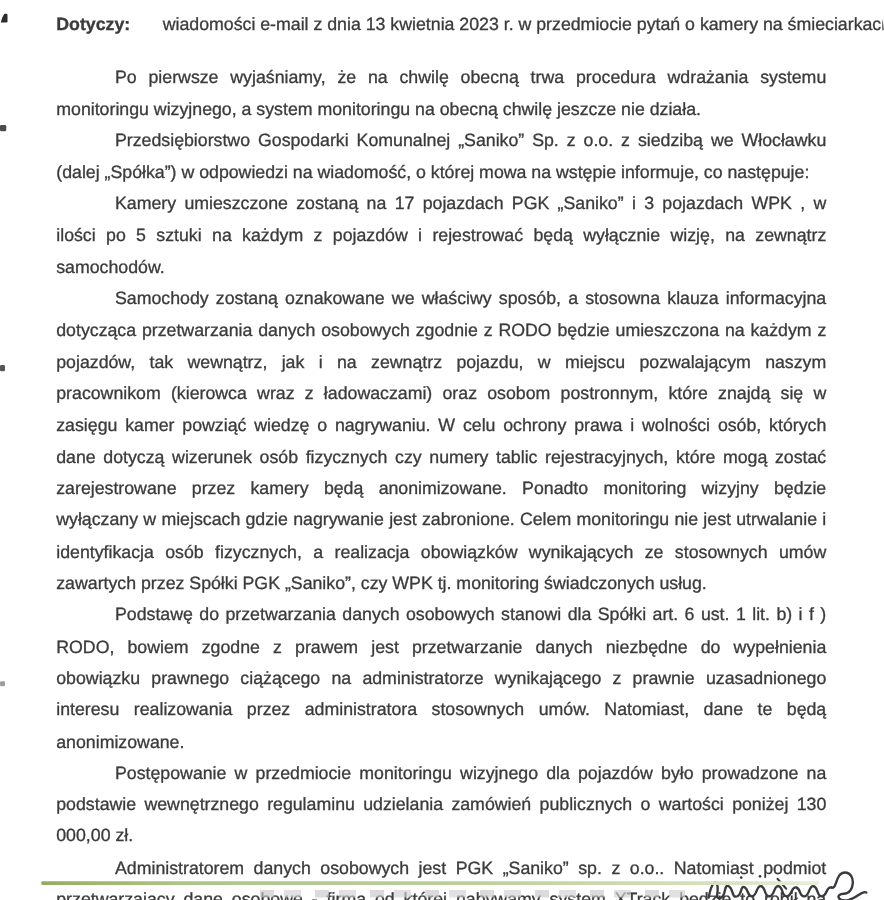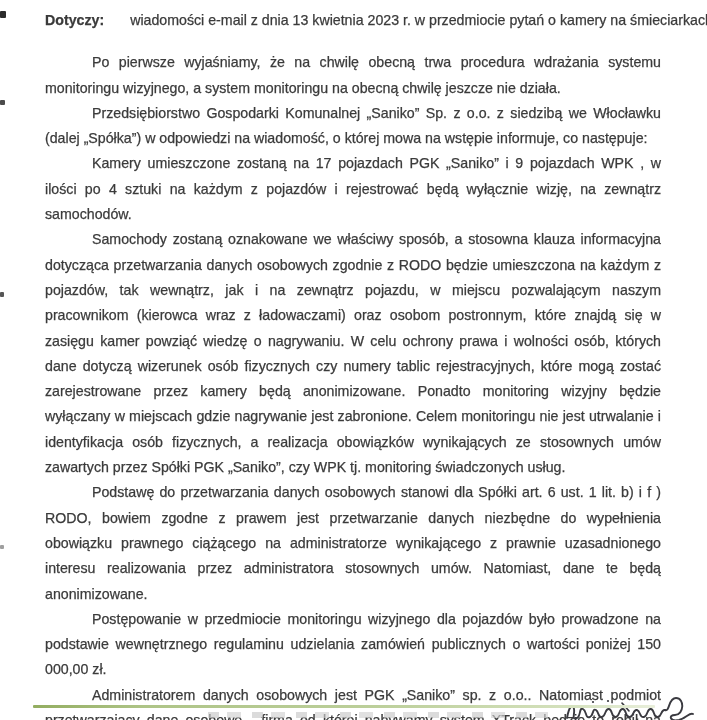--- a/index.html
+++ b/index.html
@@ -3,20 +3,21 @@
 <meta charset="utf-8">
 <style>
   html,body{margin:0;padding:0;background:#ffffff;}
   .page{
     position:relative;
     width:707px;height:720px;
     background:#ffffff;
     overflow:hidden;
     font-family:"Liberation Sans","DejaVu Sans",sans-serif;
     color:#3b3b3b;
+    border-radius:23px;
   }
   .content{
     position:absolute;
     left:45px;top:8px;
     width:616px;
     font-size:14.2px;
     line-height:25.3px;
     -webkit-text-stroke:0.25px #3b3b3b;
   }
   .subject-line{
@@ -63,24 +64,24 @@
 
   <div class="content">
 
     <div class="subject-line">
       <span class="subject-label">Dotyczy:</span>
       <span>wiadomości e-mail z dnia 13 kwietnia 2023 r. w przedmiocie pytań o kamery na śmieciarkach.</span>
     </div>
 
     <p class="body-par">Po pierwsze wyjaśniamy, że na chwilę obecną trwa procedura wdrażania systemu monitoringu wizyjnego, a system monitoringu na obecną chwilę jeszcze nie działa.</p>
     <p class="body-par">Przedsiębiorstwo Gospodarki Komunalnej „Saniko” Sp. z o.o. z siedzibą we Włocławku (dalej „Spółka”) w odpowiedzi na wiadomość, o której mowa na wstępie informuje, co następuje:</p>
-    <p class="body-par">Kamery umieszczone zostaną na 17 pojazdach PGK „Saniko” i 9 pojazdach WPK , w ilości po 4 sztuki na każdym z pojazdów i rejestrować będą wyłącznie wizję, na zewnątrz samochodów.</p>
+    <p class="body-par">Kamery umieszczone zostaną na 17 pojazdach PGK „Saniko” i 3 pojazdach WPK , w ilości po 5 sztuki na każdym z pojazdów i rejestrować będą wyłącznie wizję, na zewnątrz samochodów.</p>
     <p class="body-par">Samochody zostaną oznakowane we właściwy sposób, a stosowna klauza informacyjna dotycząca przetwarzania danych osobowych zgodnie z RODO będzie umieszczona na każdym z pojazdów, tak wewnątrz, jak i na zewnątrz pojazdu, w miejscu pozwalającym naszym pracownikom (kierowca wraz z ładowaczami) oraz osobom postronnym, które znajdą się w zasięgu kamer powziąć wiedzę o nagrywaniu. W celu ochrony prawa i wolności osób, których dane dotyczą wizerunek osób fizycznych czy numery tablic rejestracyjnych, które mogą zostać zarejestrowane przez kamery będą anonimizowane. Ponadto monitoring wizyjny będzie wyłączany  w miejscach gdzie nagrywanie jest zabronione. Celem monitoringu nie jest utrwalanie i identyfikacja osób fizycznych, a realizacja obowiązków wynikających ze stosownych umów zawartych przez Spółki PGK „Saniko”, czy WPK tj. monitoring świadczonych usług.</p>
     <p class="body-par">Podstawę do przetwarzania danych osobowych stanowi dla Spółki art. 6 ust. 1 lit. b) i f ) RODO, bowiem zgodne z prawem jest przetwarzanie danych niezbędne do wypełnienia obowiązku prawnego ciążącego na administratorze wynikającego z prawnie uzasadnionego interesu realizowania przez administratora stosownych umów. Natomiast, dane te będą anonimizowane.</p>
-    <p class="body-par">Postępowanie w przedmiocie monitoringu wizyjnego dla pojazdów było prowadzone na podstawie wewnętrznego regulaminu udzielania zamówień publicznych o wartości poniżej 150 000,00 zł.</p>
+    <p class="body-par">Postępowanie w przedmiocie monitoringu wizyjnego dla pojazdów było prowadzone na podstawie wewnętrznego regulaminu udzielania zamówień publicznych o wartości poniżej 130 000,00 zł.</p>
     <p class="body-par">Administratorem danych osobowych jest PGK „Saniko” sp. z o.o.. Natomiast podmiot przetwarzający dane osobowe - firma od której nabywamy system XTrack będzie to robił na podstawie stosownej umowy o powierzeniu przetwarzania danych osobowych.</p>
 
   </div>
 
   <svg class="signature-svg" viewBox="0 0 138 34" fill="none" xmlns="http://www.w3.org/2000/svg">
     <path d="M5 24 C7 12 11 9 12 15 C13 21 9 26 15 24 C19 22 17 13 21 15 C25 17 23 25 28 23 C32 21 30 14 34 16 C37 18 36 24 40 23 C44 22 43 14 47 15 C51 16 49 24 54 23 C58 22 57 14 61 15 C65 16 63 24 68 23 C72 22 71 15 75 16 C79 17 77 24 82 23 C86 22 85 14 89 15 C93 16 91 24 96 23 C100 22 99 15 103 16" stroke="#3a3a40" stroke-width="1.9" stroke-linecap="round"></path>
     <path d="M103 16 C108 18 106 4 114 4 C123 4 122 21 113 21 C106 21 108 28 117 26 C124 24 128 18 131 20" stroke="#3a3a40" stroke-width="1.9" stroke-linecap="round"></path>
     <path d="M60 9 L67 17" stroke="#3a3a40" stroke-width="1.6" stroke-linecap="round"></path>
     <circle cx="31" cy="8" r="1.1" fill="#3a3a40"></circle>
     <circle cx="46" cy="7" r="1.1" fill="#3a3a40"></circle>

